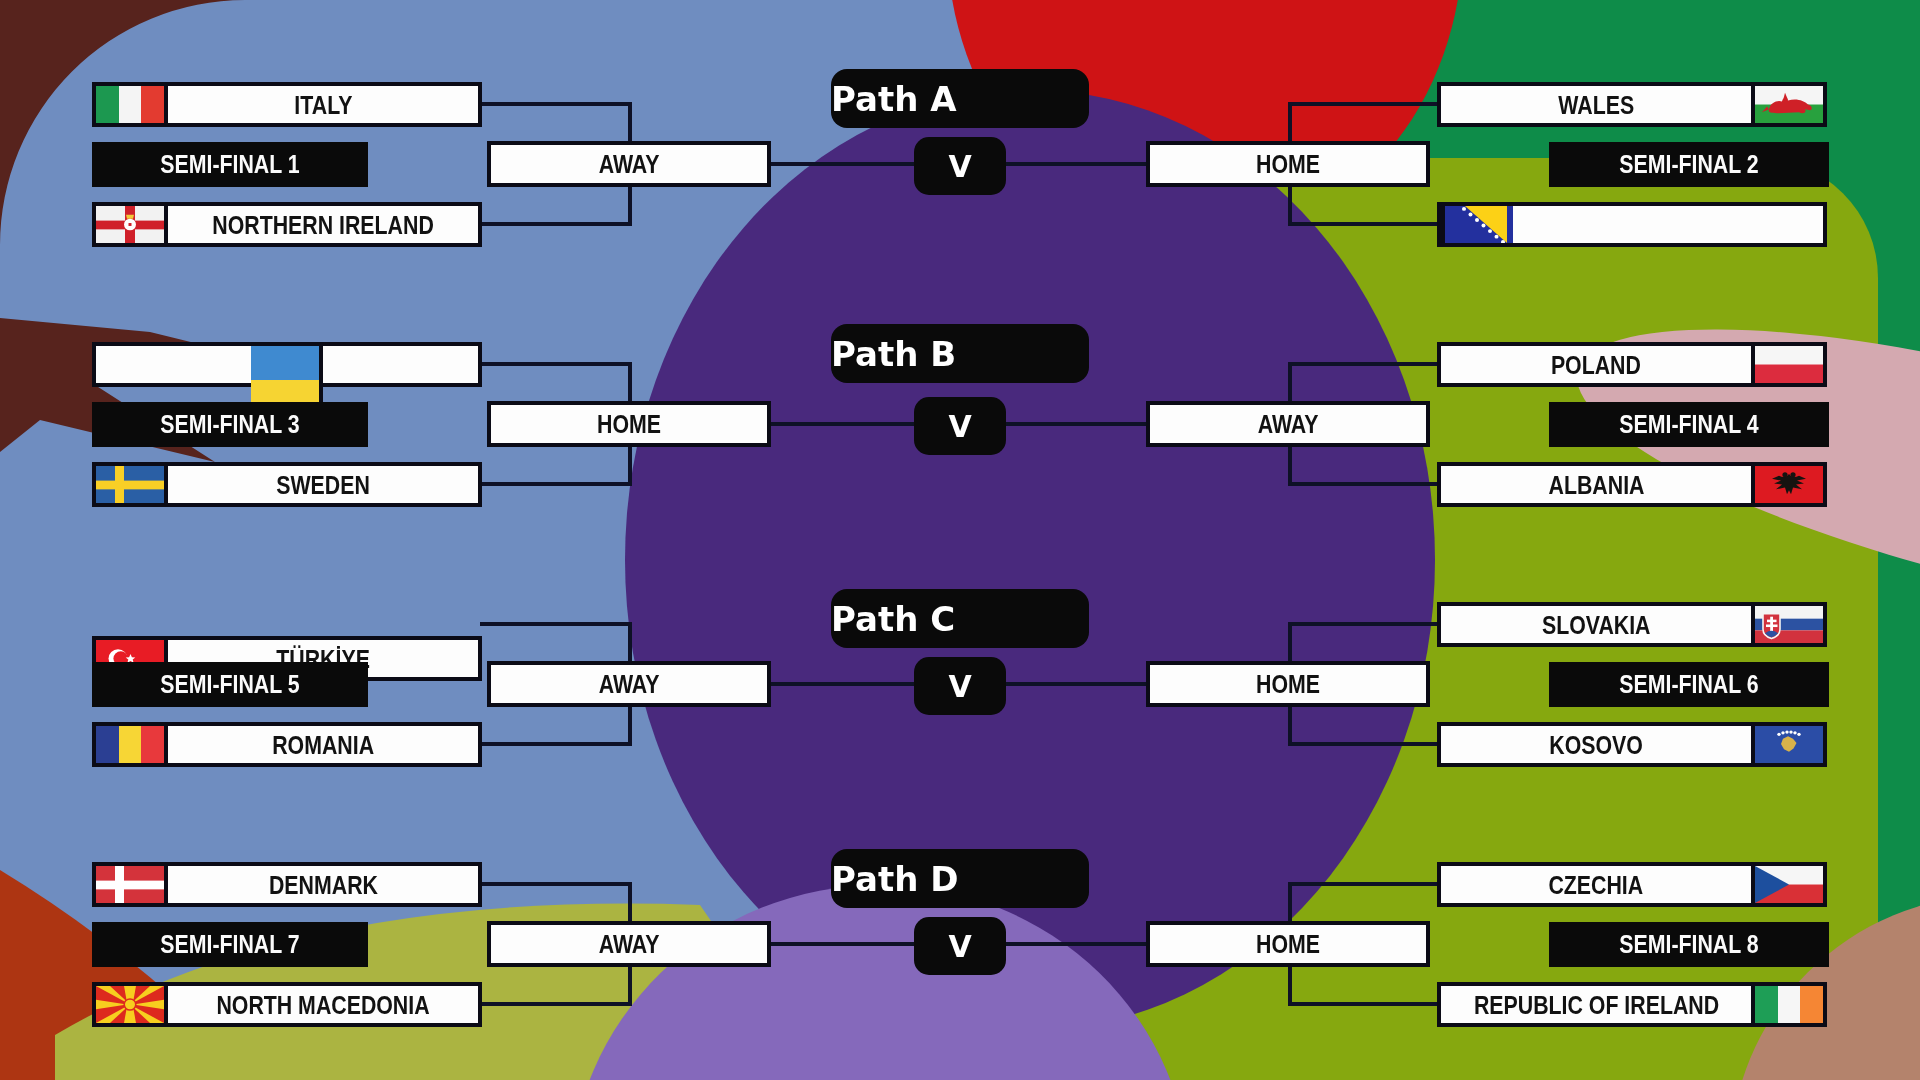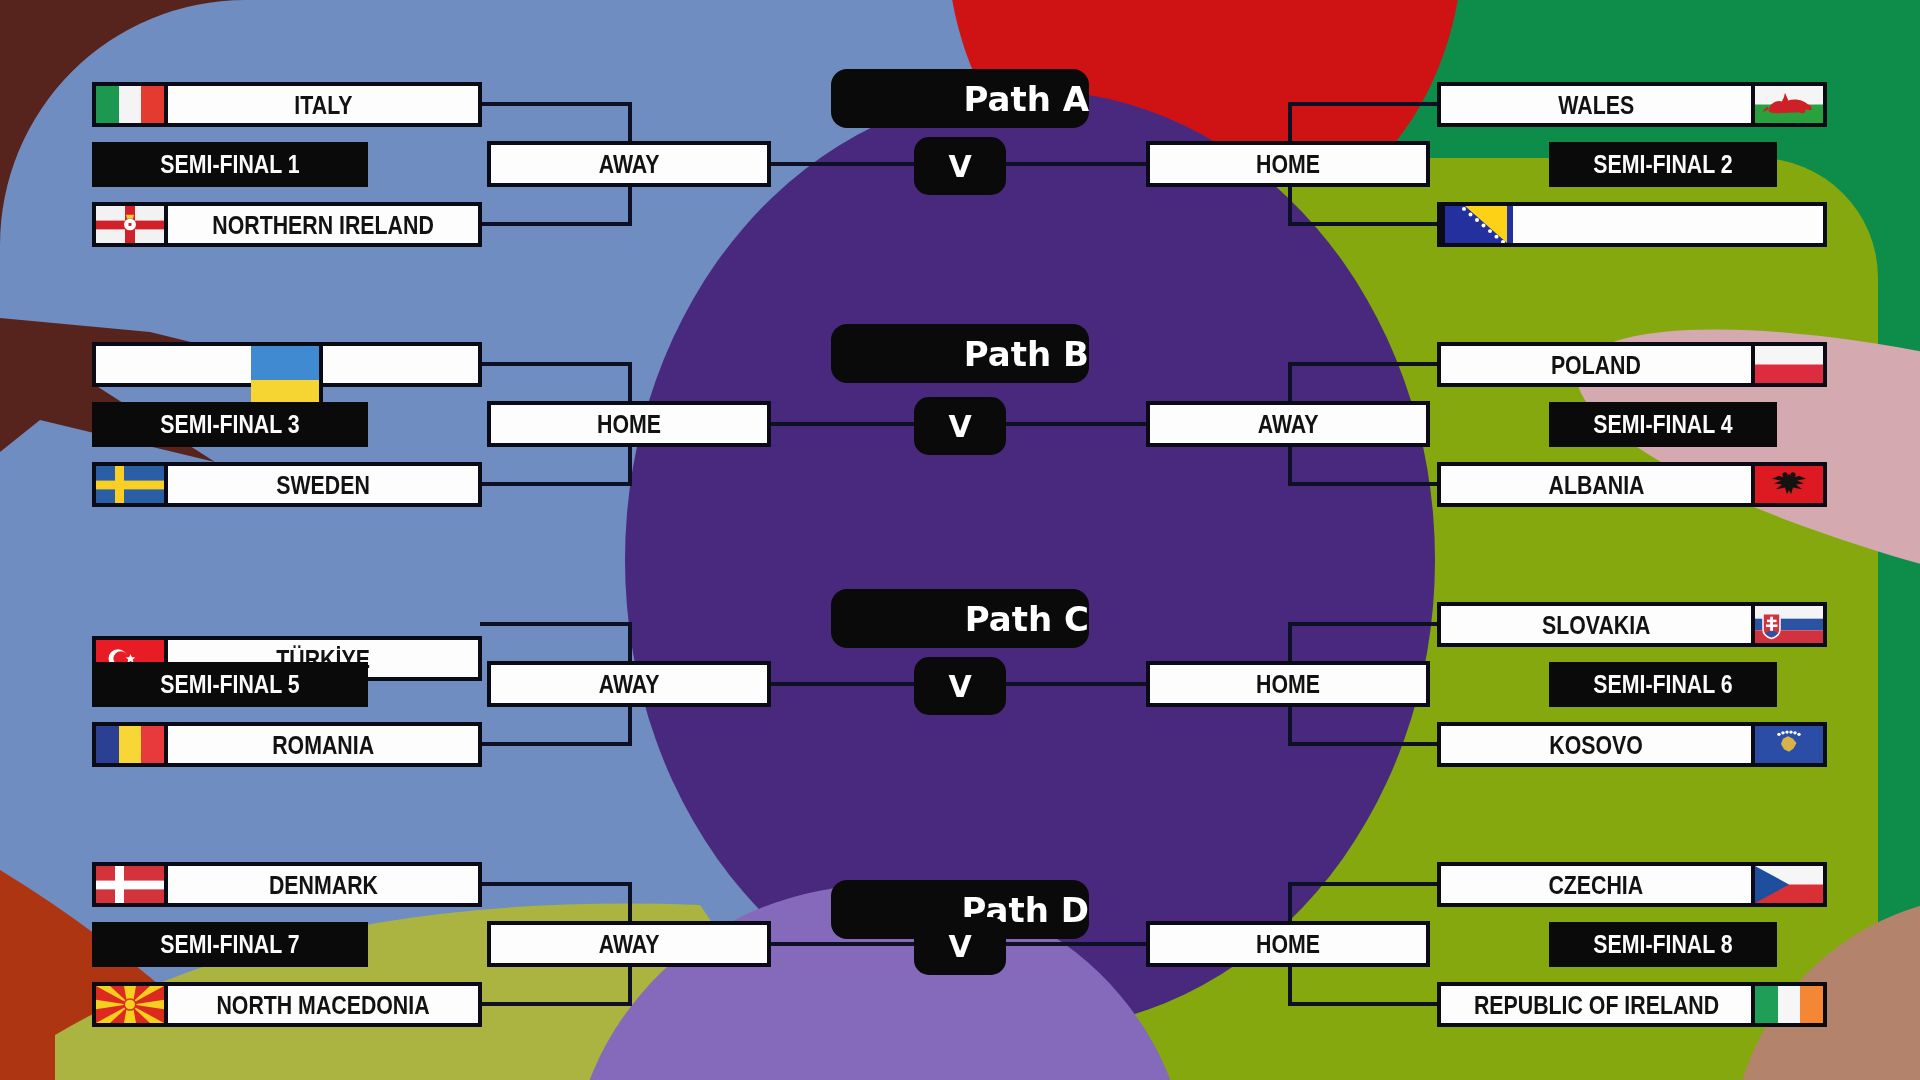--- a/index.html
+++ b/index.html
@@ -11,24 +11,24 @@
   .team-box{width:390px;height:45px;background:#fdfdfd;border:4px solid #0b0b16;}
   .flag-cell{height:100%;width:68px;flex:0 0 68px;overflow:hidden;}
   .flag-cell.left{border-right:4px solid #0b0b16;}
   .flag-cell.right{border-left:4px solid #0b0b16;}
   .flag-cell svg{display:block;width:100%;height:100%;}
   .team-name{flex:1;text-align:center;color:#121212;font-weight:bold;font-size:26px;
              white-space:nowrap;line-height:1;}
   .squeeze{display:inline-block;transform:scaleX(.82);transform-origin:center;}
   .semi-box{width:276px;height:45px;background:#0a0a0a;justify-content:center;
             color:#fbfbfb;font-weight:bold;font-size:26px;}
-  .semi-box.right{width:228px;}
+  .semi-box.right{width:280px;}
   .venue-box{width:284px;height:46px;background:#fdfdfd;border:4px solid #0b0b16;
              justify-content:center;color:#121212;font-weight:bold;font-size:26px;}
-  .path-box{width:258px;height:59px;background:#0a0a0a;border-radius:16px;justify-content:flex-end;
+  .path-box{width:258px;height:59px;background:#0a0a0a;border-radius:16px;justify-content:flex-start;
             color:#fff;font-weight:bold;font-size:34px;font-family:"DejaVu Sans",sans-serif;}
   .v-box{width:92px;height:58px;background:#0a0a0a;border-radius:15px;justify-content:center;
          color:#fff;font-weight:bold;font-size:30px;font-family:"DejaVu Sans",sans-serif;}
 </style>
 </head>
 <body>
 
 <div id="canvas">
   <svg id="bg" width="1920" height="1080">
     <rect x="0" y="0" width="1920" height="1080" fill="#6f8dc0"></rect>
@@ -264,21 +264,21 @@
       <div class="box venue-box" style="left: 1146px; top: 661px;">
         <span class="squeeze">HOME</span>
       </div>
       <div class="line" style="left: 480px; top: 882px; width: 152px; height: 4px;"></div>
       <div class="line" style="left: 480px; top: 1002px; width: 152px; height: 4px;"></div>
       <div class="line" style="left: 628px; top: 882px; width: 4px; height: 124px;"></div>
       <div class="line" style="left: 640px; top: 942px; width: 640px; height: 4px;"></div>
       <div class="line" style="left: 1288px; top: 882px; width: 4px; height: 124px;"></div>
       <div class="line" style="left: 1288px; top: 882px; width: 151px; height: 4px;"></div>
       <div class="line" style="left: 1288px; top: 1002px; width: 151px; height: 4px;"></div>
-      <div class="box path-box" style="left: 831px; top: 880px;">
+      <div class="box path-box" style="left: 831px; top: 849px;">
         <span class="">Path D</span>
       </div>
       <div class="box v-box" style="left: 914px; top: 917px;">
         <span class="">V</span>
       </div>
       <div class="box team-box" style="left: 92px; top: 862px;">
         <div class="flag-cell left">
           <svg viewBox="0 0 68 38" preserveAspectRatio="none">
             <rect width="68" height="38" fill="#d4333b"></rect>
             <rect x="19" width="9" height="38" fill="#fff"></rect>

